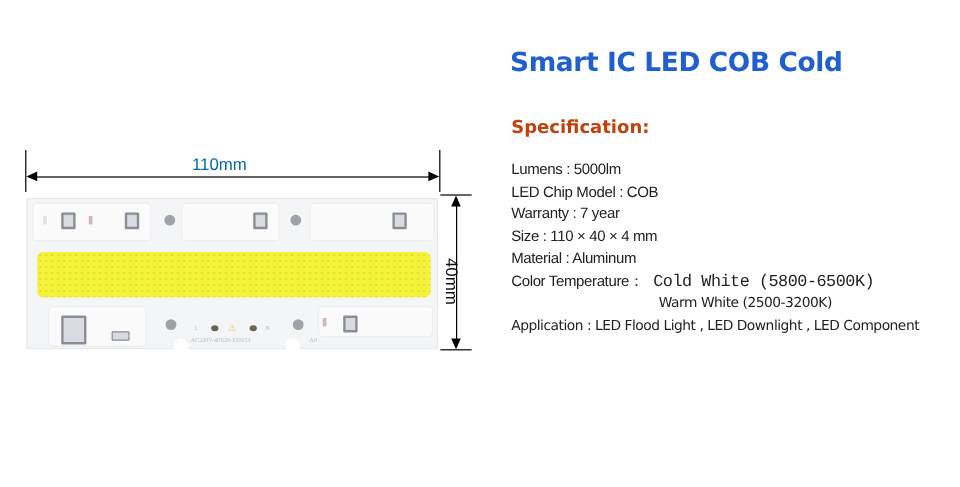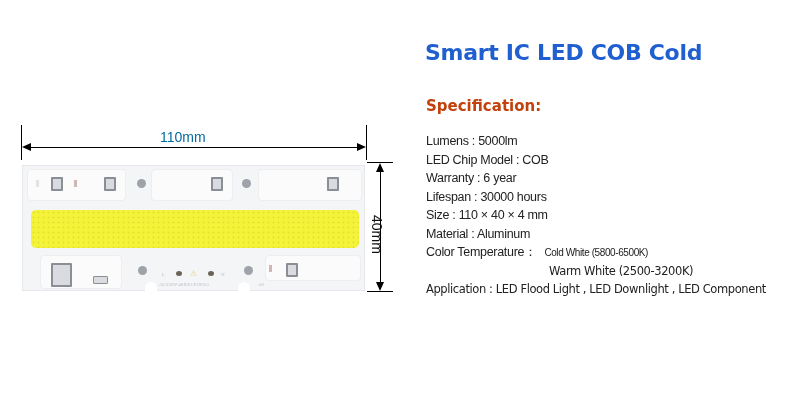--- a/index.html
+++ b/index.html
@@ -18,21 +18,21 @@
     left: 426px; top: 97px; font-size: 15px; font-weight: bold; color: #c2410c;
     font-family: "DejaVu Sans", sans-serif; white-space: nowrap;
   }
   .spec-list { left: 426px; top: 132px; }
   .spec-row {
     font-size: 12.5px; color: #222; height: 18.5px; line-height: 18.5px; white-space: nowrap;
     letter-spacing: -0.3px;
   }
   .spec-row.cond { font-family: "DejaVu Sans", sans-serif; font-size: 11.5px; letter-spacing: -0.4px; }
   .ct-label { display: inline-block; }
-  .ct-val { display: inline-block; font-family: Liberation Sans, sans-serif; font-size: 10px; letter-spacing: -0.4px; margin-left: 8px; }
+  .ct-val { display: inline-block; font-family: Liberation Mono, monospace; font-size: 14px; letter-spacing: -0.4px; margin-left: 8px; }
   .ct-val2 { padding-left: 123px; font-family: "DejaVu Sans", sans-serif; font-size: 11.5px; letter-spacing: -0.4px; text-align: center; }
 
   
   .board {
     left: 22px; top: 165px; width: 343px; height: 126px; background: #f4f5f7;
     box-shadow: inset 0 0 0 1px #e6e8ec;
   }
   .led-strip {
     left: 31px; top: 210px; width: 328px; height: 38px; border-radius: 5px;
     background: #f4f33a;
@@ -58,22 +58,21 @@
 </style>
 </head>
 <body>
 
 <div class="abs title">Smart IC LED COB Cold</div>
 <div class="abs spec-heading">Specification:</div>
 
 <div class="abs spec-list">
   <div class="spec-row">Lumens : 5000lm</div>
   <div class="spec-row">LED Chip Model : COB</div>
-  <div class="spec-row">Warranty : 6 year</div>
-  <div class="spec-row">Lifespan : 30000 hours</div>
+  <div class="spec-row">Warranty : 7 year</div>
   <div class="spec-row">Size : 110 × 40 × 4 mm</div>
   <div class="spec-row">Material : Aluminum</div>
   <div class="spec-row">
     <span class="ct-label">Color Temperature：</span><span class="ct-val">Cold White (5800-6500K)</span>
   </div>
   <div class="spec-row">
     <span class="ct-val2">Warm White (2500-3200K)</span>
   </div>
   <div class="spec-row cond">Application : LED Flood Light , LED Downlight , LED Component</div>
 </div>

